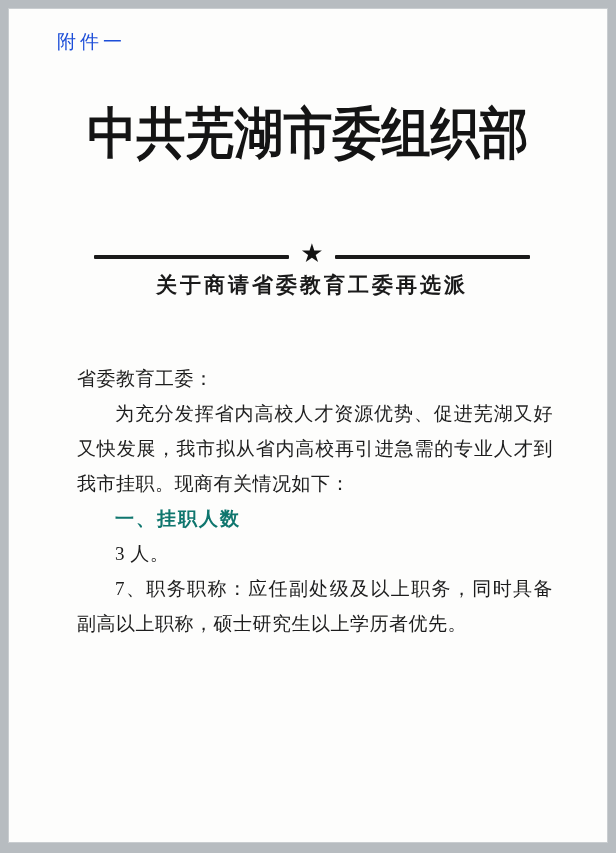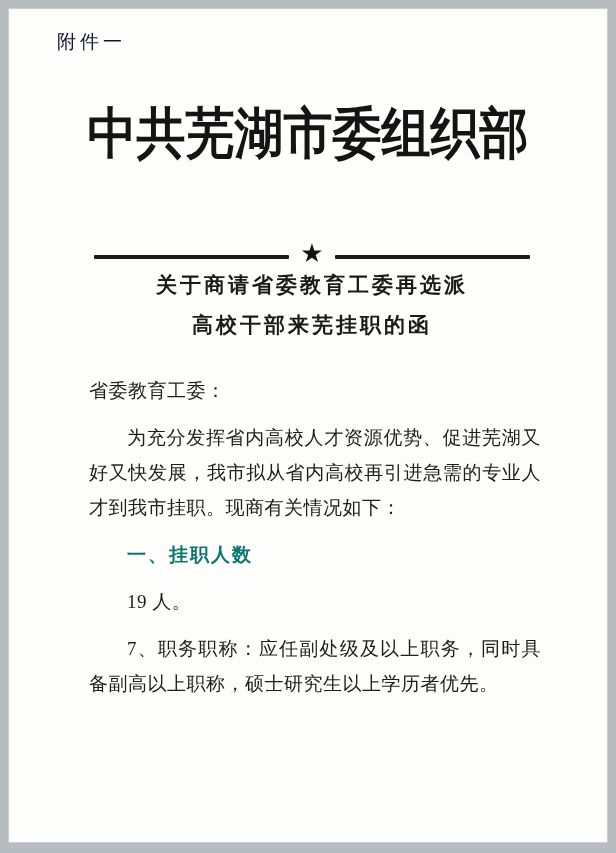--- a/index.html
+++ b/index.html
@@ -23,21 +23,21 @@
     border: 1px solid #c9cdd0;
     box-sizing: border-box;
     overflow: hidden;
   }
   .attachment {
     position: absolute;
     left: 48px;
     top: 20px;
     font-size: 19px;
     letter-spacing: 4px;
-    color: #0f172a;
+    color: #1d4ed8;
     font-family: "Liberation Serif", serif;
   }
   .org-title {
     position: absolute;
     left: 0;
     right: 0;
     top: 88px;
     text-align: center;
     font-size: 49px;
     font-weight: 700;
@@ -90,21 +90,21 @@
     right: 54px;
     top: 352px;
     font-size: 19px;
     line-height: 35px;
     letter-spacing: 0.5px;
     color: #1d1d1d;
     text-align: justify;
     font-family: "Liberation Serif", serif;
   }
   .body-text p {
-    margin: 12px;
+    margin: 0;
   }
   .indent {
     text-indent: 2em;
   }
   .heading {
     font-family: "Liberation Sans", sans-serif;
     font-weight: 700;
     letter-spacing: 2px;
     color: #0f766e;
   }
@@ -119,31 +119,30 @@
   <div class="org-title">中共芜湖市委组织部</div>
 
   <div class="divider">
     <span class="rule"></span>
     <span class="star">★</span>
     <span class="rule"></span>
   </div>
 
   <div class="doc-title line1">关于商请省委教育工委再选派</div>
 
-  <div class="doc-title line2">高校干部来芜挂职的函</div>
 
   <div class="body-text">
 
     <p>省委教育工委：</p>
 
     <p class="indent">为充分发挥省内高校人才资源优势、促进芜湖又好又快发展，我市拟从省内高校再引进急需的专业人才到我市挂职。现商有关情况如下：</p>
 
     <p class="indent heading">一、挂职人数</p>
 
-    <p class="indent">19 人。</p>
+    <p class="indent">3 人。</p>
 
 
 
     <p class="indent">7、职务职称：应任副处级及以上职务，同时具备副高以上职称，硕士研究生以上学历者优先。</p>
 
   </div>
 
 </div>
 
 </body></html>

